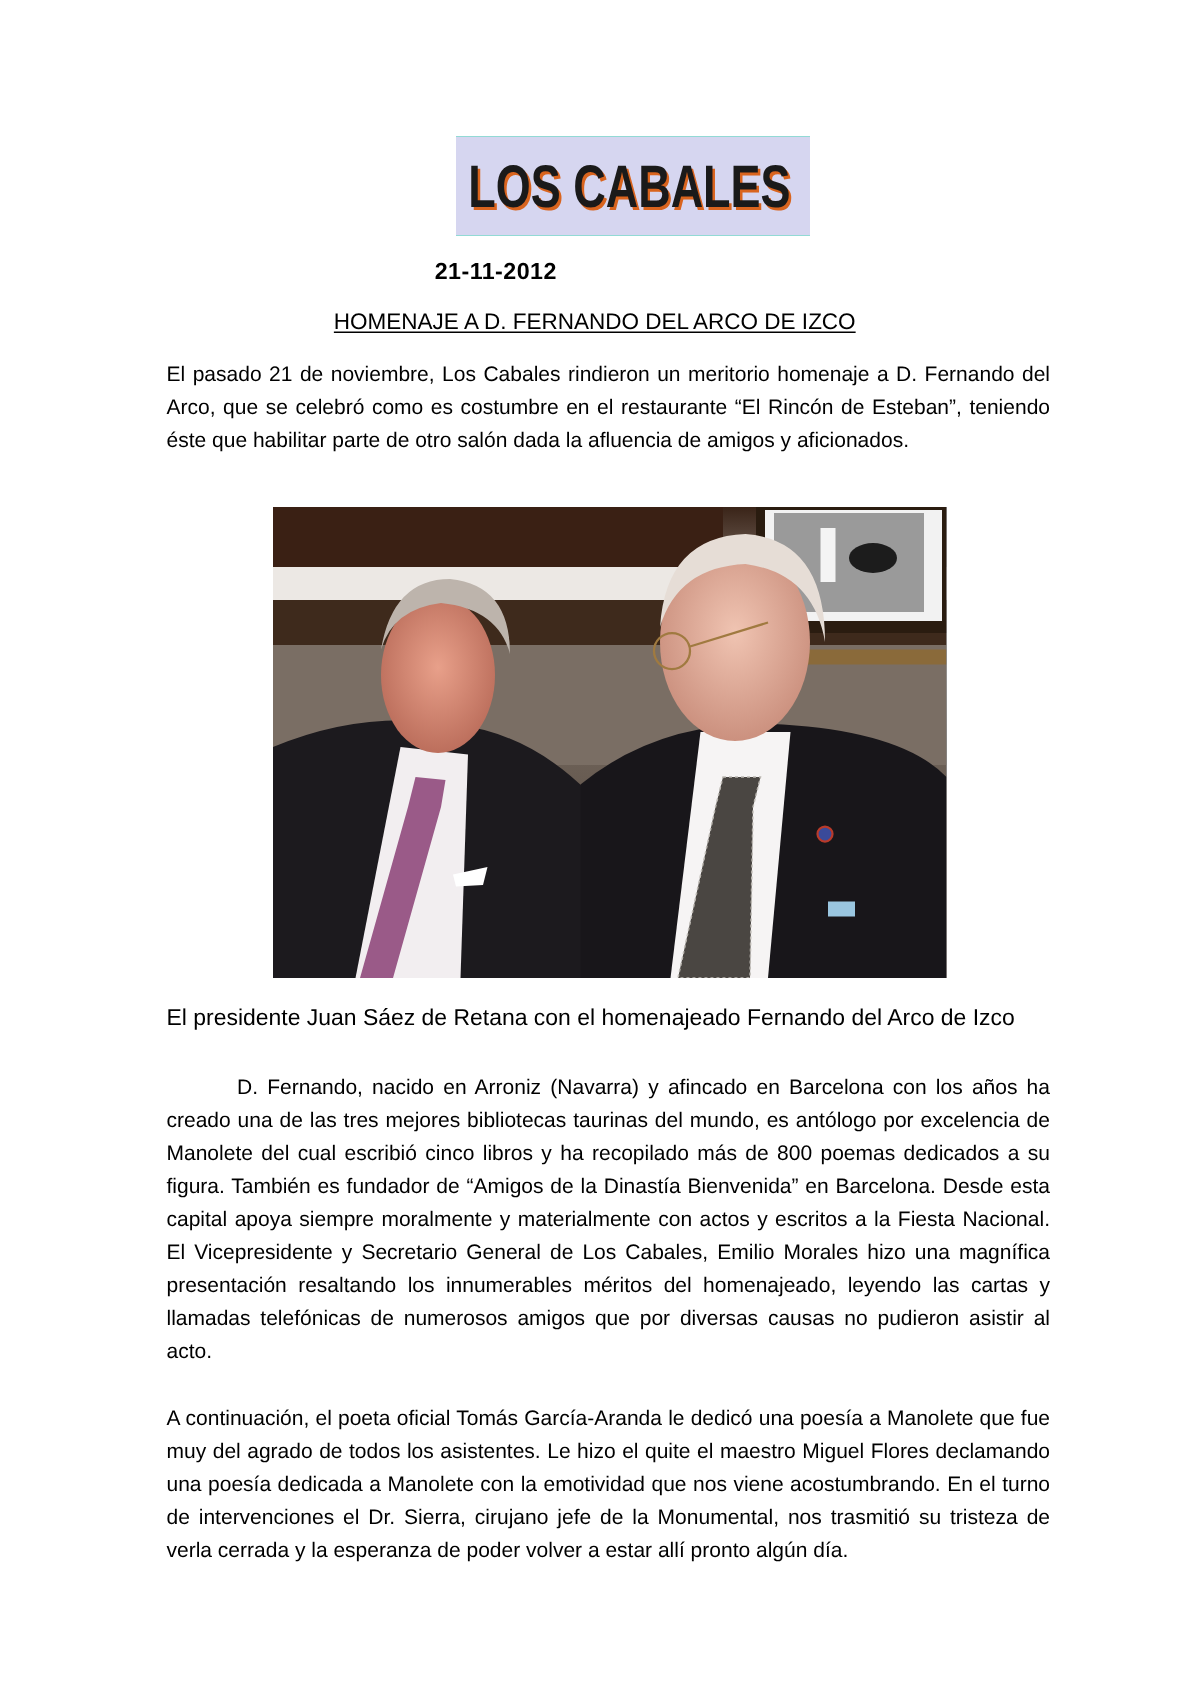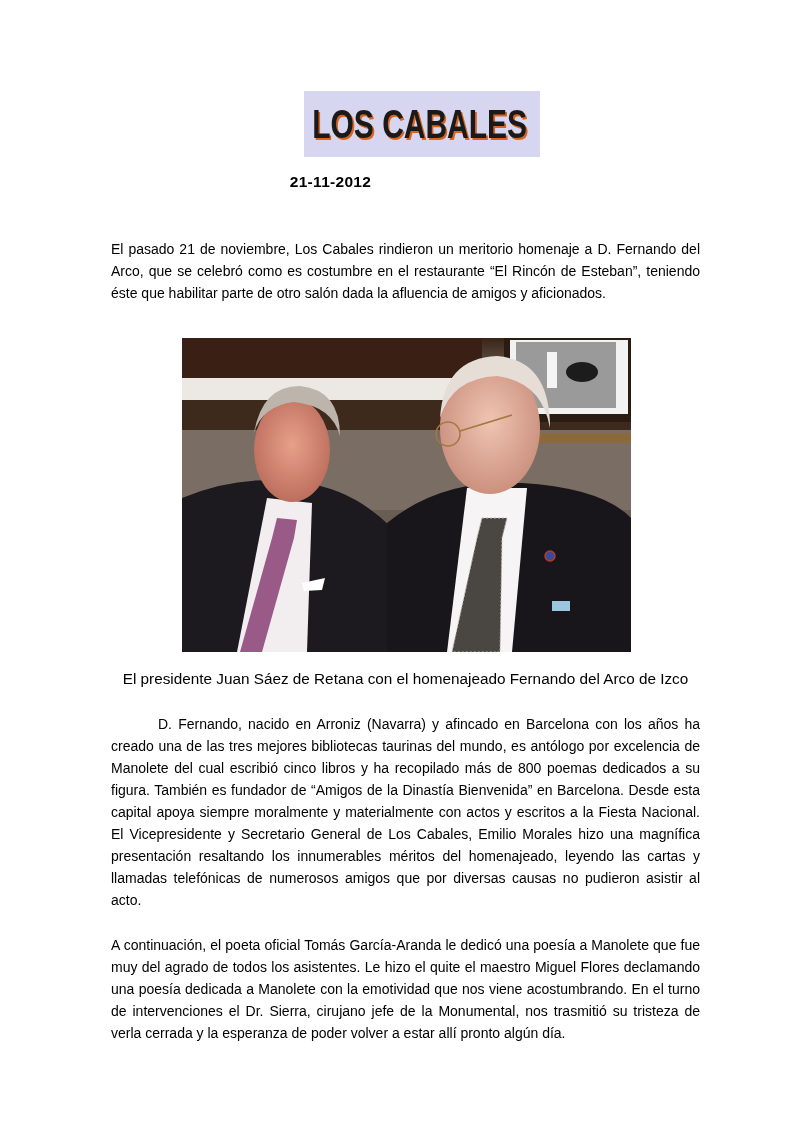--- a/index.html
+++ b/index.html
@@ -73,21 +73,21 @@
       width: 449px;
       height: 314px;
       overflow: hidden;
       background: #1e1a1a;
     }
     .caption {
       position: absolute;
       top: 668px;
       left: 111px;
       width: 589px;
-      text-align: center;
+      text-align: left;
       font-size: 15.3px;
       line-height: 21px;
     }
     .p2 { top: 713px; text-indent: 47px; }
     .p3 { top: 934px; }
   </style>
 </head>
 <body>
 
 <div class="page">
@@ -97,20 +97,23 @@
       <rect x="0" y="0" width="236" height="66" fill="#d6d6f0"></rect>
       <g font-family="Liberation Sans, DejaVu Sans, sans-serif" font-weight="bold" font-size="40">
         <text x="12" y="49" fill="#d9641e" transform="scale(0.82,1)" textLength="262" lengthAdjust="spacingAndGlyphs">LOS CABALES</text>
         <text x="10" y="47" fill="#1a1a1a" transform="scale(0.82,1)" textLength="262" lengthAdjust="spacingAndGlyphs">LOS CABALES</text>
       </g>
     </svg>
   </div>
 
   <div class="date">21-11-2012</div>
 
+  <div class="headline">
+    <span>HOMENAJE A D. FERNANDO DEL ARCO DE IZCO</span>
+  </div>
 
   <p class="para p1">El pasado 21 de noviembre, Los Cabales rindieron un meritorio homenaje a D. Fernando del Arco, que se celebró como es costumbre en el restaurante  “El Rincón de Esteban”, teniendo éste que habilitar parte de otro salón dada la afluencia de amigos y aficionados.</p>
 
   <div class="photo">
     <svg width="449" height="314" viewBox="0 0 449 314">
       <defs>
         <linearGradient id="wall" x1="0" y1="0" x2="0" y2="1">
           <stop offset="0" stop-color="#3a2418"></stop>
           <stop offset="0.35" stop-color="#d8d4d0"></stop>
           <stop offset="0.5" stop-color="#6e6258"></stop>

